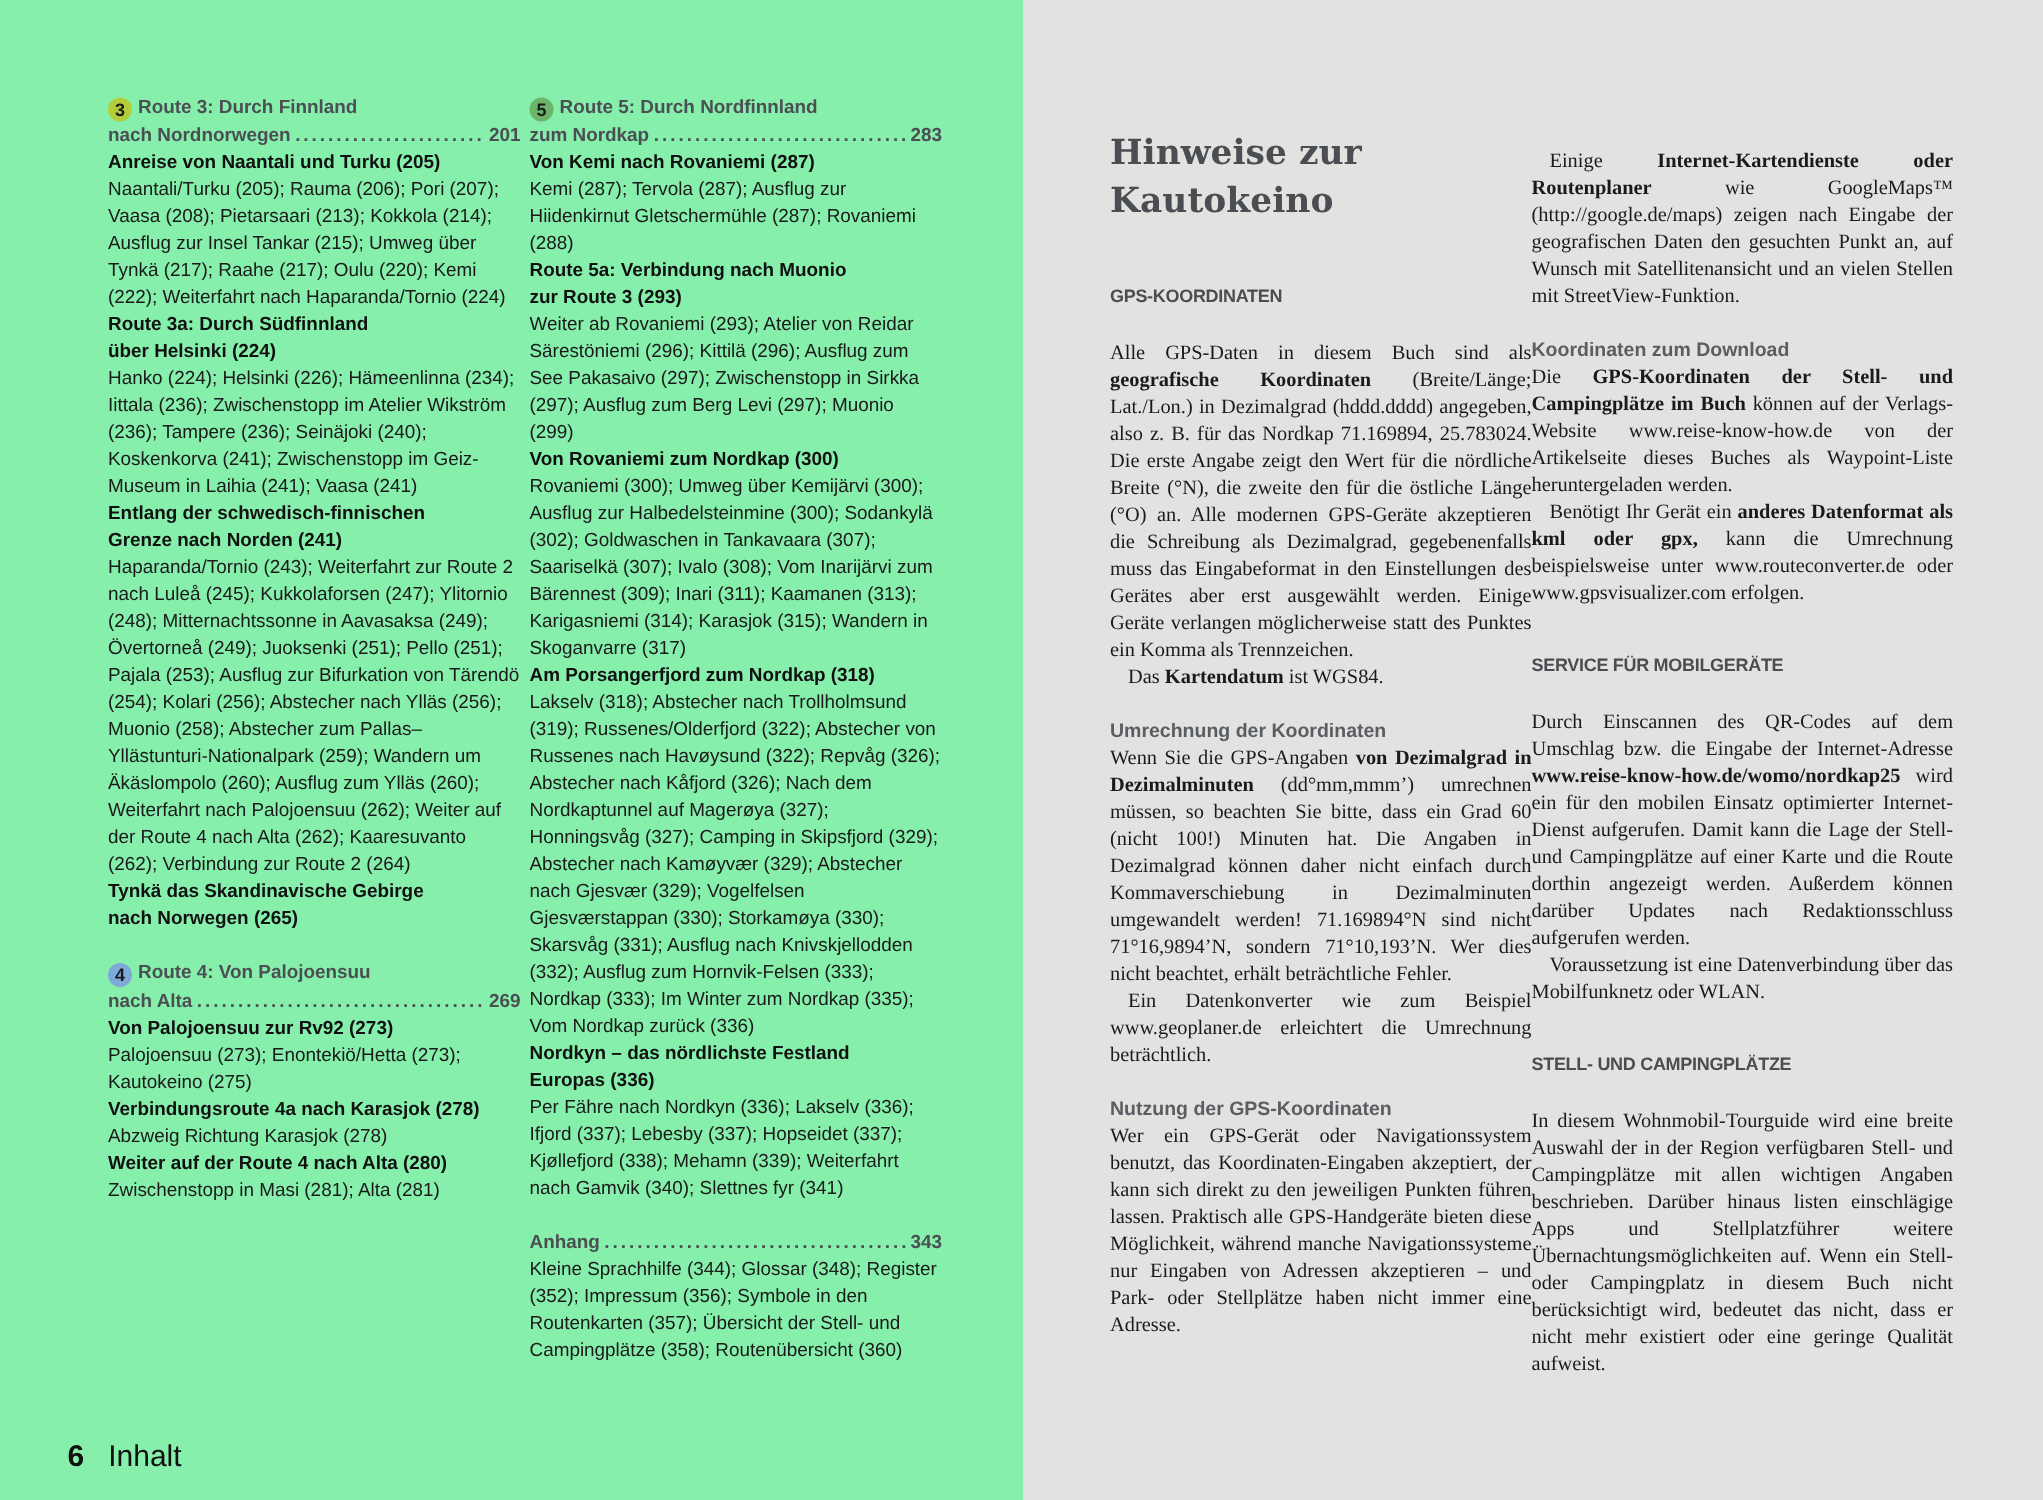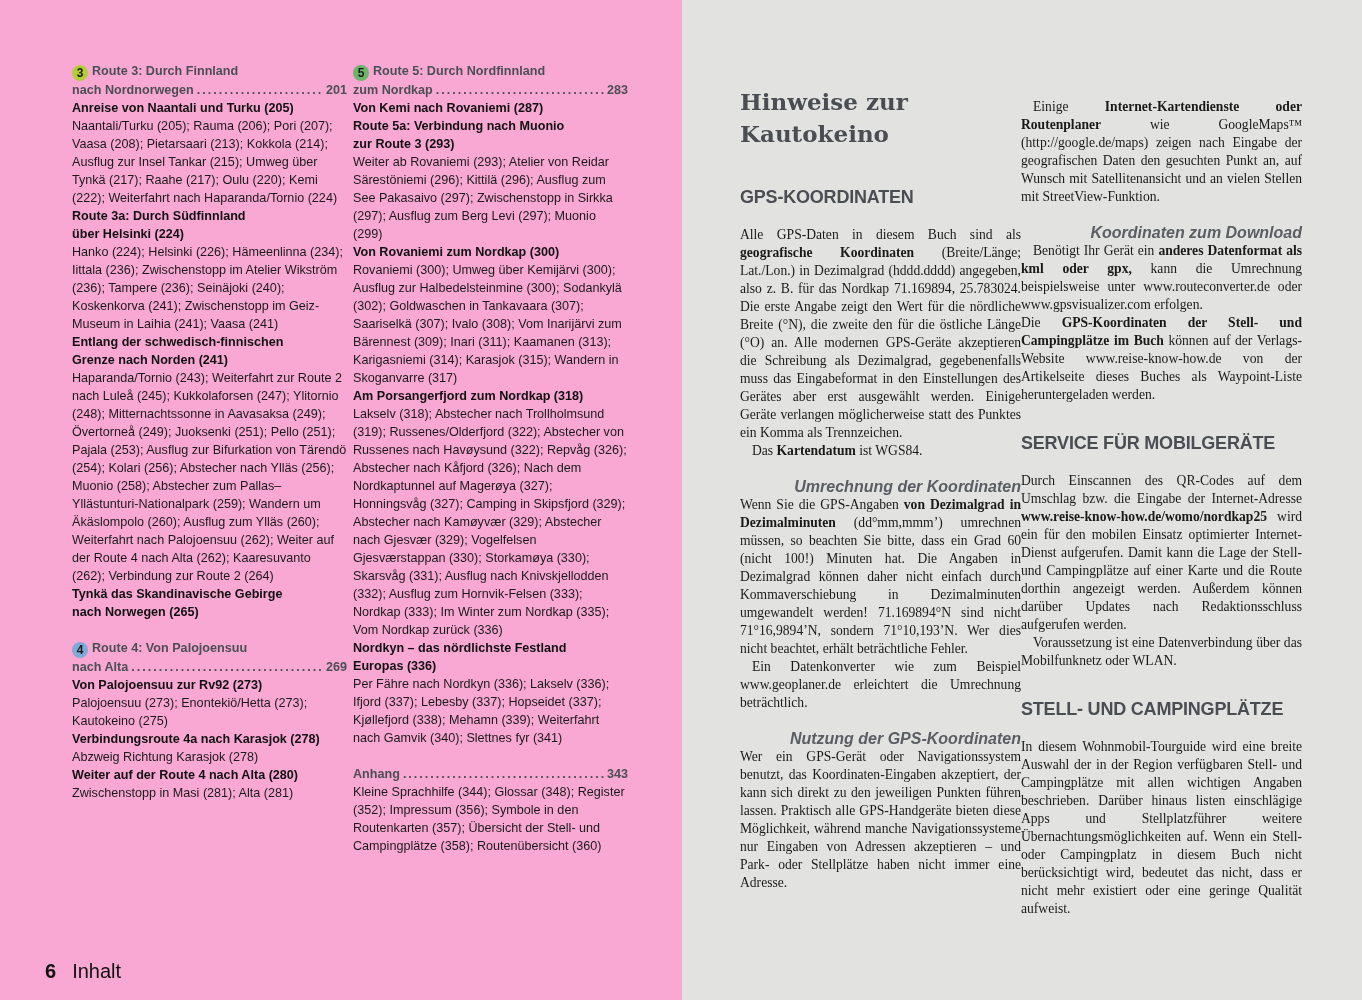--- a/index.html
+++ b/index.html
@@ -1,38 +1,38 @@
 <!DOCTYPE html>
 <html><head>
 <meta charset="utf-8">
 <style>
   html, body { margin:0; padding:0; }
   body { width:1362px; height:1000px; position:relative; overflow:hidden; background:#ffffff; }
-  .left-page { position:absolute; left:0; top:0; width:682px; height:1000px; background:#f9a8d4; }
+  .left-page { position:absolute; left:0; top:0; width:682px; height:1000px; background:#86efac; }
   .right-page { position:absolute; left:682px; top:0; width:680px; height:1000px; background:#e2e2e1; }
   .toc-col { position:absolute; top:62px; width:275px; font-family:"Liberation Sans", sans-serif; font-size:12.6px; line-height:18px; color:#1a1a1a; }
   .toc-col.c1 { left:72px; }
   .toc-col.c2 { left:353px; }
   .route-head { color:#4b4f54; font-weight:bold; }
   .route-head .badge { display:inline-block; width:16px; height:16px; border-radius:50%; text-align:center; line-height:16px; font-size:12px; font-weight:bold; color:#1a1a1a; margin-right:4px; vertical-align:-2px; }
   .dots-line { display:flex; align-items:flex-start; color:#4b4f54; font-weight:bold; }
   .dots-line .lbl { white-space:nowrap; }
   .dots-line .dots { flex:1; overflow:hidden; white-space:nowrap; letter-spacing:2px; margin:0 3px; }
   .dots-line .pg { white-space:nowrap; }
   .sub-head { font-weight:bold; color:#111; }
   .entry { color:#1a1a1a; }
   .gap { height:18px; }
   .footer { position:absolute; left:45px; top:960px; font-family:"Liberation Sans", sans-serif; font-size:20px; color:#111; }
   .footer .num { font-weight:bold; margin-right:16px; }
   .rcol { position:absolute; top:50px; width:281px; font-family:"Liberation Serif", serif; font-size:13.6px; line-height:18px; color:#1a1a1a; text-align:justify; hyphens:auto;margin-top:36px; }
   .rcol.r1 { left:740px; }
   .rcol.r2 { left:1021px; }
   .big-title { font-family:"DejaVu Serif", serif; font-weight:bold; font-size:23px; line-height:32px; color:#4a4d51; margin:0; text-align:left; }
-  .sec-title { font-family:"Liberation Sans", sans-serif; font-weight:bold; font-size:18px; letter-spacing:-0.2px; color:#4a4d51; text-transform:uppercase; margin:0; text-align:left; }
-  .subsec-title { font-family:"Liberation Sans", sans-serif; font-weight:bold; font-size:16px; color:#5a5d62; margin:0; text-align:right;font-style:italic; }
+  .sec-title { font-family:"Liberation Sans", sans-serif; font-weight:bold; font-size:12px; letter-spacing:-0.2px; color:#4a4d51; text-transform:uppercase; margin:0; text-align:left; }
+  .subsec-title { font-family:"Liberation Sans", sans-serif; font-weight:bold; font-size:13px; color:#5a5d62; margin:0; text-align:left; }
   .para { margin:0; }
   .para.indent { text-indent:12px; }
   b { font-weight:bold; }
 </style>
 </head>
 <body>
 
 <div class="left-page">
 
   <div class="toc-col c1">
@@ -79,20 +79,21 @@
     <div>
       <div class="route-head">
         <span class="badge" style="background:#6cb46a">5</span><span>Route 5: Durch Nordfinnland</span>
       </div>
       <div class="dots-line">
         <span class="lbl">zum Nordkap</span>
         <span class="dots">............................................................</span>
         <span class="pg">283</span>
       </div>
       <div class="sub-head">Von Kemi nach Rovaniemi (287)</div>
+      <div class="entry">Kemi (287); Tervola (287); Ausflug zur Hiidenkirnut Gletschermühle (287); Rovaniemi (288)</div>
       <div class="sub-head">Route 5a: Verbindung nach Muonio</div>
       <div class="sub-head">zur Route 3 (293)</div>
       <div class="entry">Weiter ab Rovaniemi (293); Atelier von Reidar Särestöniemi (296); Kittilä (296); Ausflug zum See Pakasaivo (297); Zwischenstopp in Sirkka (297); Ausflug zum Berg Levi (297); Muonio (299)</div>
       <div class="sub-head">Von Rovaniemi zum Nordkap (300)</div>
       <div class="entry">Rovaniemi (300); Umweg über Kemijärvi (300); Ausflug zur Halbedelsteinmine (300); Sodankylä (302); Goldwaschen in Tankavaara (307); Saariselkä (307); Ivalo (308); Vom Inarijärvi zum Bärennest (309); Inari (311); Kaamanen (313); Karigasniemi (314); Karasjok (315); Wandern in Skoganvarre (317)</div>
       <div class="sub-head">Am Porsangerfjord zum Nordkap (318)</div>
       <div class="entry">Lakselv (318); Abstecher nach Trollholmsund (319); Russenes/Olderfjord (322); Abstecher von Russenes nach Havøysund (322); Repvåg (326); Abstecher nach Kåfjord (326); Nach dem Nordkaptunnel auf Magerøya (327); Honningsvåg (327); Camping in Skipsfjord (329); Abstecher nach Kamøyvær (329); Abstecher nach Gjesvær (329); Vogelfelsen Gjesværstappan (330); Storkamøya (330); Skarsvåg (331); Ausflug nach Knivskjellodden (332); Ausflug zum Hornvik-Felsen (333); Nordkap (333); Im Winter zum Nordkap (335); Vom Nordkap zurück (336)</div>
       <div class="sub-head">Nordkyn – das nördlichste Festland</div>
       <div class="sub-head">Europas (336)</div>
       <div class="entry">Per Fähre nach Nordkyn (336); Lakselv (336); Ifjord (337); Lebesby (337); Hopseidet (337); Kjøllefjord (338); Mehamn (339); Weiterfahrt nach Gamvik (340); Slettnes fyr (341)</div>
@@ -131,22 +132,22 @@
   <p class="para indent">Ein Datenkonverter wie zum Beispiel www.geoplaner.de erleichtert die Umrechnung beträchtlich.</p>
   <div style="height:18px"></div>
   <h3 class="subsec-title">Nutzung der GPS-Koordinaten</h3>
   <p class="para">Wer ein GPS-Gerät oder Navigationssystem benutzt, das Koordinaten-Eingaben akzeptiert, der kann sich direkt zu den jeweiligen Punkten führen lassen. Praktisch alle GPS-Handgeräte bieten diese Möglichkeit, während manche Navigationssysteme nur Eingaben von Adressen akzeptieren – und Park- oder Stellplätze haben nicht immer eine Adresse.</p>
 </div>
 
 <div class="rcol r2" style="top:62px;">
   <p class="para indent"><span>Einige </span><b>Internet-Kartendienste oder Routenplaner</b><span> wie GoogleMaps™ (http://google.de/maps) zeigen nach Eingabe der geografischen Daten den gesuchten Punkt an, auf Wunsch mit Satellitenansicht und an vielen Stellen mit StreetView-Funktion.</span></p>
   <div style="height:18px"></div>
   <h3 class="subsec-title">Koordinaten zum Download</h3>
+  <p class="para"><span>Die </span><b>GPS-Koordinaten der Stell- und Campingplätze im Buch</b><span> können auf der Verlags-Website www.reise-know-how.de von der Artikelseite dieses Buches als Waypoint-Liste heruntergeladen werden.</span></p>
   <p class="para indent"><span>Benötigt Ihr Gerät ein </span><b>anderes Datenformat als kml oder gpx,</b><span> kann die Umrechnung beispielsweise unter www.routeconverter.de oder www.gpsvisualizer.com erfolgen.</span></p>
-  <p class="para"><span>Die </span><b>GPS-Koordinaten der Stell- und Campingplätze im Buch</b><span> können auf der Verlags-Website www.reise-know-how.de von der Artikelseite dieses Buches als Waypoint-Liste heruntergeladen werden.</span></p>
   <div style="height:30px"></div>
   <h2 class="sec-title">SERVICE FÜR MOBILGERÄTE</h2>
   <div style="height:20px"></div>
   <p class="para"><span>Durch Einscannen des QR-Codes auf dem Umschlag bzw. die Eingabe der Internet-Adresse </span><b>www.reise-know-how.de/womo/nordkap25</b><span> wird ein für den mobilen Einsatz optimierter Internet-Dienst aufgerufen. Damit kann die Lage der Stell- und Campingplätze auf einer Karte und die Route dorthin angezeigt werden. Außerdem können darüber Updates nach Redaktionsschluss aufgerufen werden.</span></p>
   <p class="para indent">Voraussetzung ist eine Datenverbindung über das Mobilfunknetz oder WLAN.</p>
   <div style="height:30px"></div>
   <h2 class="sec-title">STELL- UND CAMPINGPLÄTZE</h2>
   <div style="height:20px"></div>
   <p class="para">In diesem Wohnmobil-Tourguide wird eine breite Auswahl der in der Region verfügbaren Stell- und Campingplätze mit allen wichtigen Angaben beschrieben. Darüber hinaus listen einschlägige Apps und Stellplatzführer weitere Übernachtungsmöglichkeiten auf. Wenn ein Stell- oder Campingplatz in diesem Buch nicht berücksichtigt wird, bedeutet das nicht, dass er nicht mehr existiert oder eine geringe Qualität aufweist.</p>
 </div>

